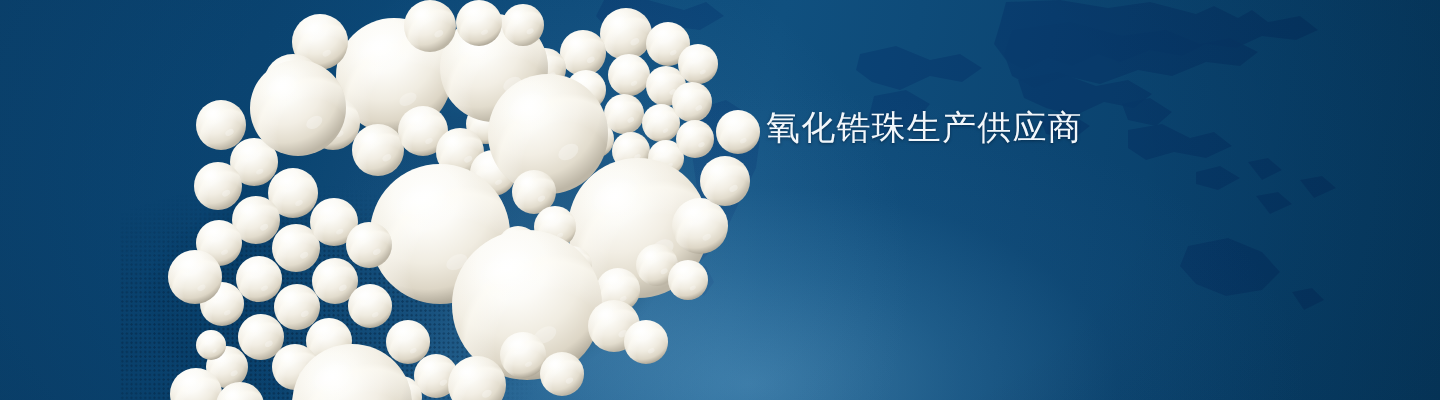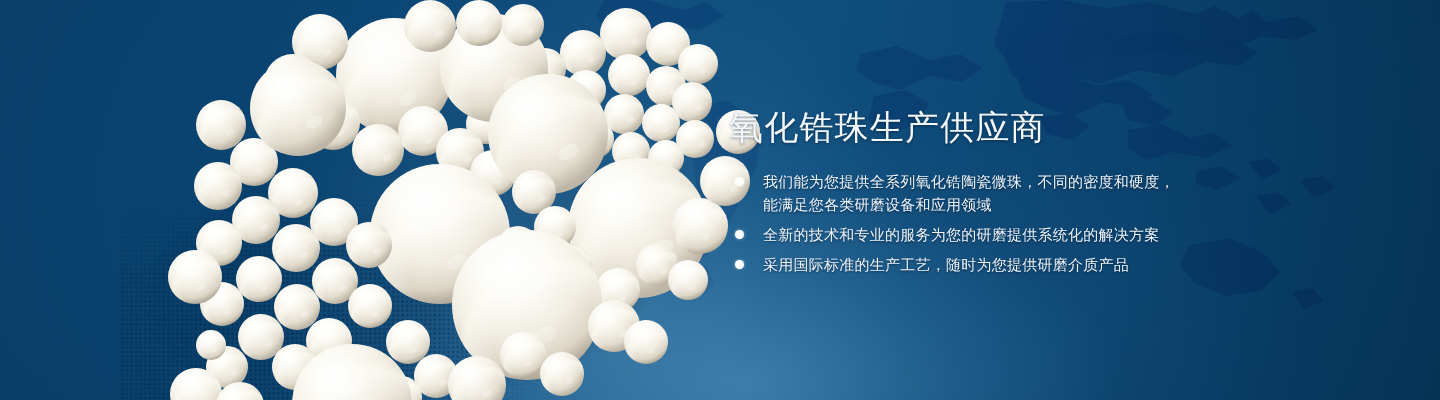--- a/index.html
+++ b/index.html
@@ -81,21 +81,21 @@
   #beads {
     position:absolute; left:0; top:0;
     width:760px; height:400px;
     overflow:hidden;
   }
   #beads svg { display:block; width:760px; height:400px; }
 
   
   .copy {
     position:absolute;
-    left:729px; top:0;
+    left:766px; top:0;
     width:600px; height:356px;
   }
   .headline {
     position:absolute;
     left:0; top:108px;
     font-size:34px;
     line-height:38px;
     letter-spacing:1.2px;
     color:#f2f7fb;
     font-weight:400;
@@ -332,34 +332,15 @@
       <use href="#bead" x="540" y="352" width="44" height="44"></use>
 
       <rect x="0" y="0" width="760" height="400" fill="none"></rect>
     </svg>
   </div>
 
   <div class="copy">
 
     <div class="headline">氧化锆珠生产供应商</div>
 
-    <ul class="points">
-
-      <li>
-        <span class="dot"></span>
-        <span>我们能为您提供全系列氧化锆陶瓷微珠，不同的密度和硬度，</span>
-        <span class="l2">能满足您各类研磨设备和应用领域</span>
-      </li>
-
-      <li>
-        <span class="dot"></span>
-        <span>全新的技术和专业的服务为您的研磨提供系统化的解决方案</span>
-      </li>
-
-      <li>
-        <span class="dot"></span>
-        <span>采用国际标准的生产工艺，随时为您提供研磨介质产品</span>
-      </li>
-
-    </ul>
   </div>
 
 </div>
 
 </body></html>

